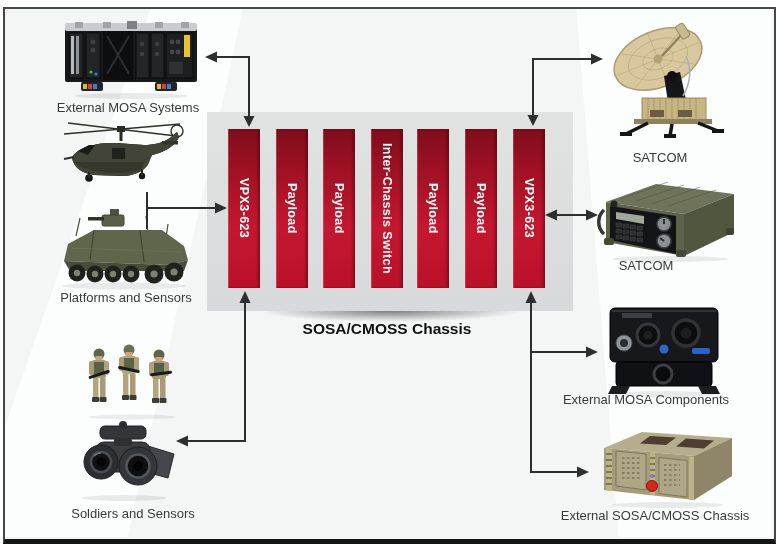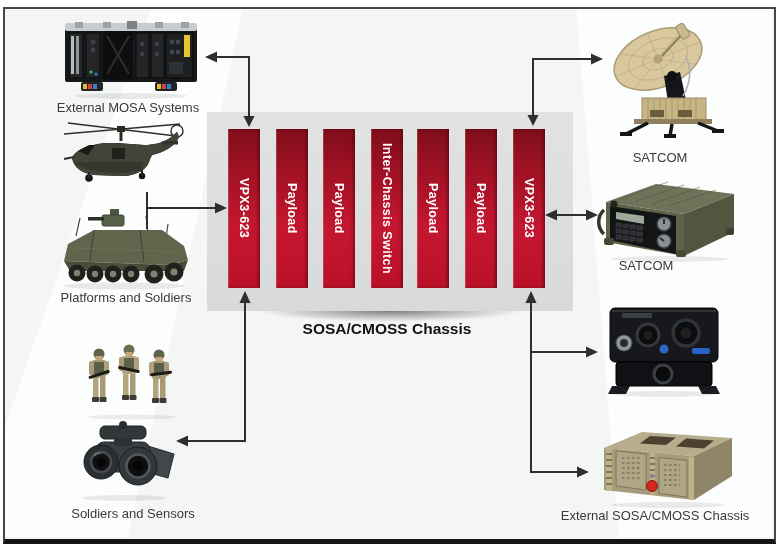--- a/index.html
+++ b/index.html
@@ -178,21 +178,21 @@
       <g fill="#7d8172">
         <circle cx="27" cy="65" r="3.2"></circle>
           <circle cx="45" cy="66" r="3.2"></circle>
           <circle cx="63" cy="66" r="3.2"></circle>
           <circle cx="81" cy="66" r="3.2"></circle>
         <circle cx="104" cy="66" r="3.6"></circle>
           <circle cx="124" cy="64" r="3.6"></circle>
       </g>
     </svg>
   </div>
-  <div class="node-label" style="left:126px;top:290px;">Platforms and Soldiers</div>
+  <div class="node-label" style="left:126px;top:290px;">Platforms and Sensors</div>
 
   <div class="device" style="left:84px;top:340px;width:96px;height:80px;">
     <svg viewBox="0 0 96 80">
       <ellipse cx="48" cy="77" rx="44" ry="2.5" fill="#000" opacity=".07"></ellipse>
       <g transform="translate(2,7)">
         <circle cx="13" cy="7" r="5.5" fill="#5f6549"></circle>
           <rect x="9.5" y="9" width="7" height="5" fill="#c8a57b"></rect>
         <rect x="6" y="13" width="14" height="18" rx="2" fill="#a89a76"></rect>
           <rect x="8" y="15" width="10" height="12" fill="#596049"></rect>
         <rect x="3" y="14" width="5" height="14" rx="2" fill="#a89a76"></rect>
@@ -327,20 +327,21 @@
       <circle cx="24" cy="43" r="8" fill="#8f979c" stroke="#4c5156"></circle>
       <circle cx="24" cy="43" r="4" fill="#2a2d30"></circle>
       <circle cx="64" cy="49" r="4.5" fill="#2f66c4"></circle>
       <rect x="92" y="48" width="18" height="6" rx="2" fill="#2a63c8"></rect>
       <rect x="16" y="62" width="96" height="24" rx="3" fill="#101114" stroke="#000"></rect>
       <circle cx="63" cy="74" r="9" fill="#0a0b0c" stroke="#3c3f43" stroke-width="3"></circle>
       <polygon points="12,86 30,86 26,94 8,94" fill="#1b1c1f"></polygon>
       <polygon points="98,86 116,86 120,94 102,94" fill="#1b1c1f"></polygon>
     </svg>
   </div>
+  <div class="node-label" style="left:646px;top:392px;">External MOSA Components</div>
 
   <div class="device" style="left:592px;top:424px;width:148px;height:85px;">
     <svg viewBox="0 0 148 85">
       <ellipse cx="76" cy="81" rx="56" ry="3" fill="#000" opacity=".08"></ellipse>
       <polygon points="12,24 50,8 140,14 102,32" fill="#b5ad8c"></polygon>
       <polygon points="58,12 84,13.5 74,21 48,19.5" fill="#4e3f30"></polygon>
       <polygon points="94,14.5 122,16.5 112,24.5 84,22.5" fill="#4e3f30"></polygon>
       <polygon points="102,32 140,14 140,52 102,76" fill="#8f8669"></polygon>
       <polygon points="12,24 102,32 102,76 12,66" fill="#a59c7c"></polygon>
       <polygon points="14,25 20,25.6 20,67 14,66.4" fill="#bcb487"></polygon>

